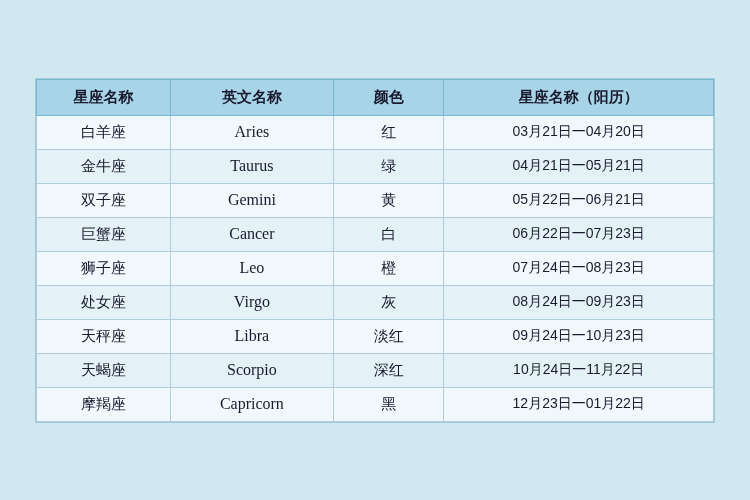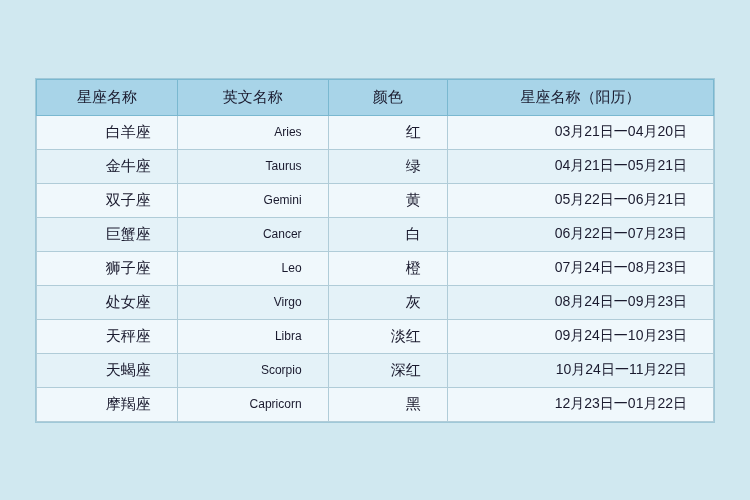--- a/index.html
+++ b/index.html
@@ -30,44 +30,44 @@
     }
 
     thead tr {
       background-color: #a8d4e8;
     }
 
     thead th {
       border: 1px solid #7ab8d0;
       padding: 8px 12px;
       text-align: center;
-      font-weight: normal;
+      font-weight: bold;
       font-size: 15px;
       color: #1a1a2e;
     }
 
     tbody tr {
       background-color: #f0f8fc;
     }
 
     tbody tr:nth-child(even) {
       background-color: #e4f2f8;
     }
 
     tbody td {
       border: 1px solid #b0ccd8;
-      padding: 7px 26px;
-      text-align: right;
+      padding: 7px 20px;
+      text-align: center;
       font-size: 15px;
       color: #1a1a2e;
     }
 
     tbody td:nth-child(2) {
-      font-family: Liberation Sans, sans-serif;
-      font-size: 12px;
+      font-family: Liberation Serif, serif;
+      font-size: 16px;
     }
 
     tbody td:nth-child(4) {
       font-size: 14px;
       font-family: Arial, "SimSun", serif;
       margin-left: 22px;
     }
   </style>
 </head>
 <body>

